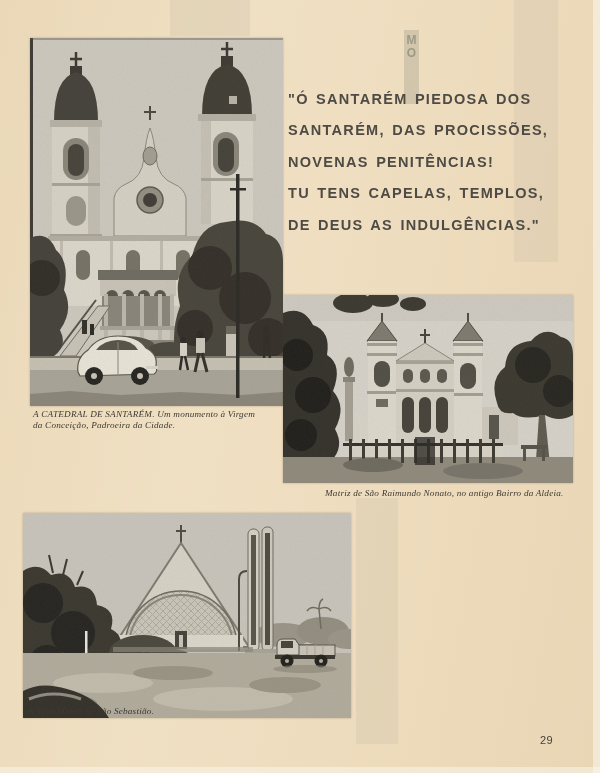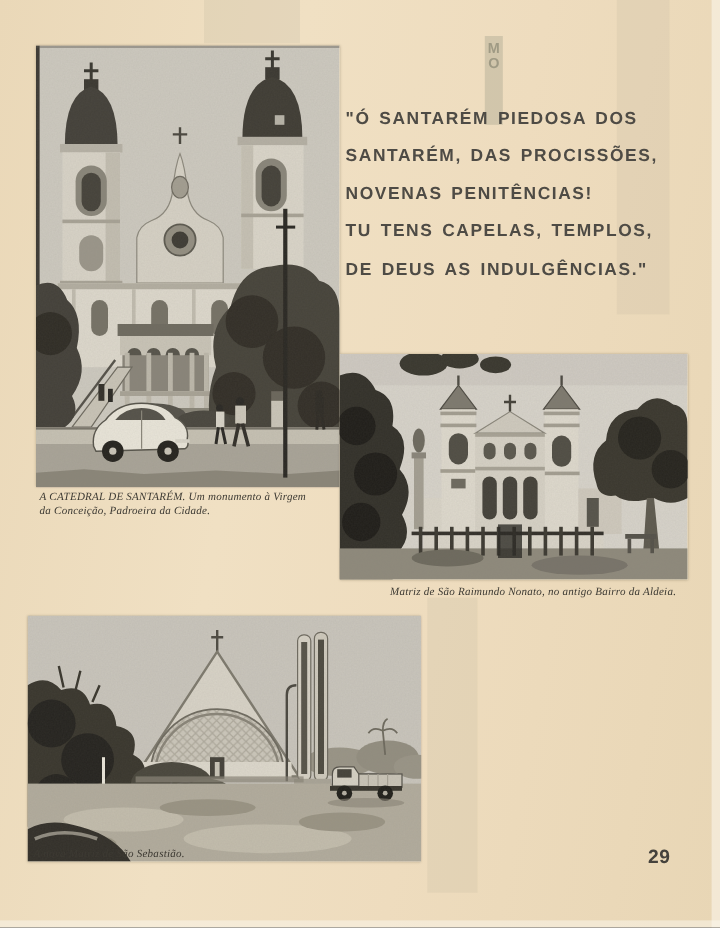--- a/index.html
+++ b/index.html
@@ -18,22 +18,22 @@
   .cap1{left:33px;top:409px;width:232px;}
   .cap2{left:285px;top:488px;white-space:nowrap;margin-left:40px;}
   .cap3{left:28px;top:706px;white-space:nowrap;}
   .quote{
     position:absolute;left:288px;top:84px;width:302px;
     font-weight:bold;font-size:14.5px;line-height:31.4px;
     letter-spacing:1.3px;word-spacing:2px;color:#4e4b45;
   }
   .quote div{white-space:nowrap;}
   .pagenum{
-    position:absolute;left:540px;top:706px;font-weight:bold;
-    font-size:16px;color:#45423c;letter-spacing:.5px;
+    position:absolute;left:540px;top:734px;font-weight:normal;
+    font-size:11px;color:#45423c;letter-spacing:.5px;
   }
   .ghost-col{
     position:absolute;left:404px;top:30px;width:15px;height:74px;
     background:rgba(162,160,140,.38);color:rgba(118,118,100,.55);
     font-weight:bold;font-size:12px;line-height:13px;text-align:center;
     padding-top:4px;box-sizing:border-box;
   }
   .edge-r{left:593px;top:0;width:7px;height:773px;background:rgba(252,248,238,.55);}
   .edge-b{left:0;top:767px;width:600px;height:6px;background:rgba(252,248,238,.5);}
 </style>

